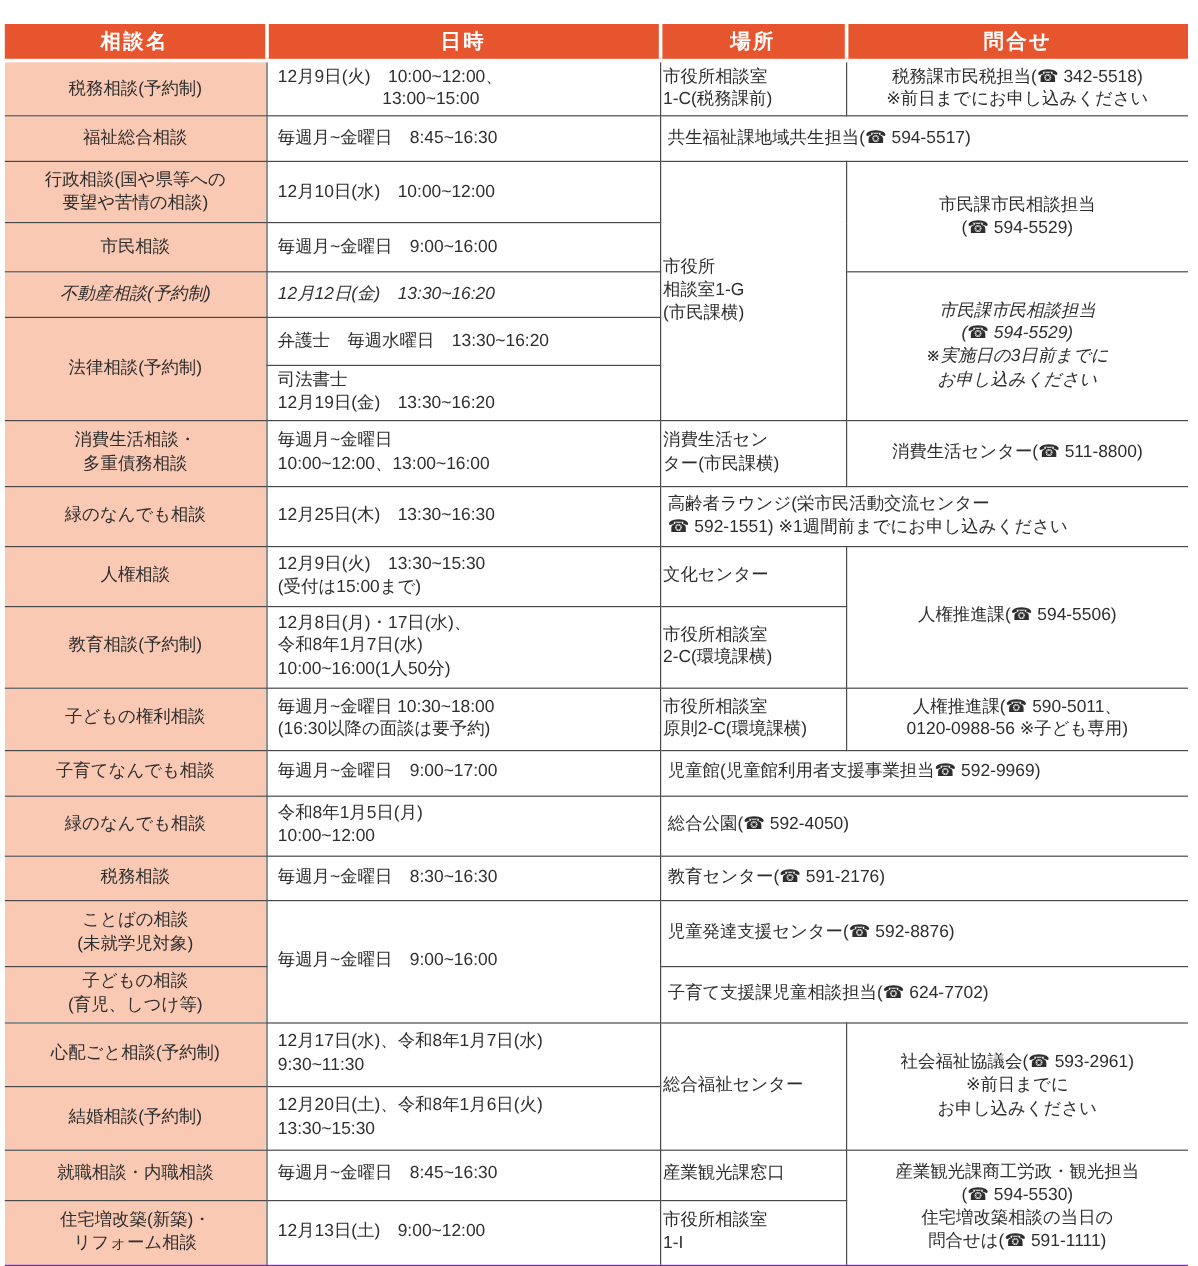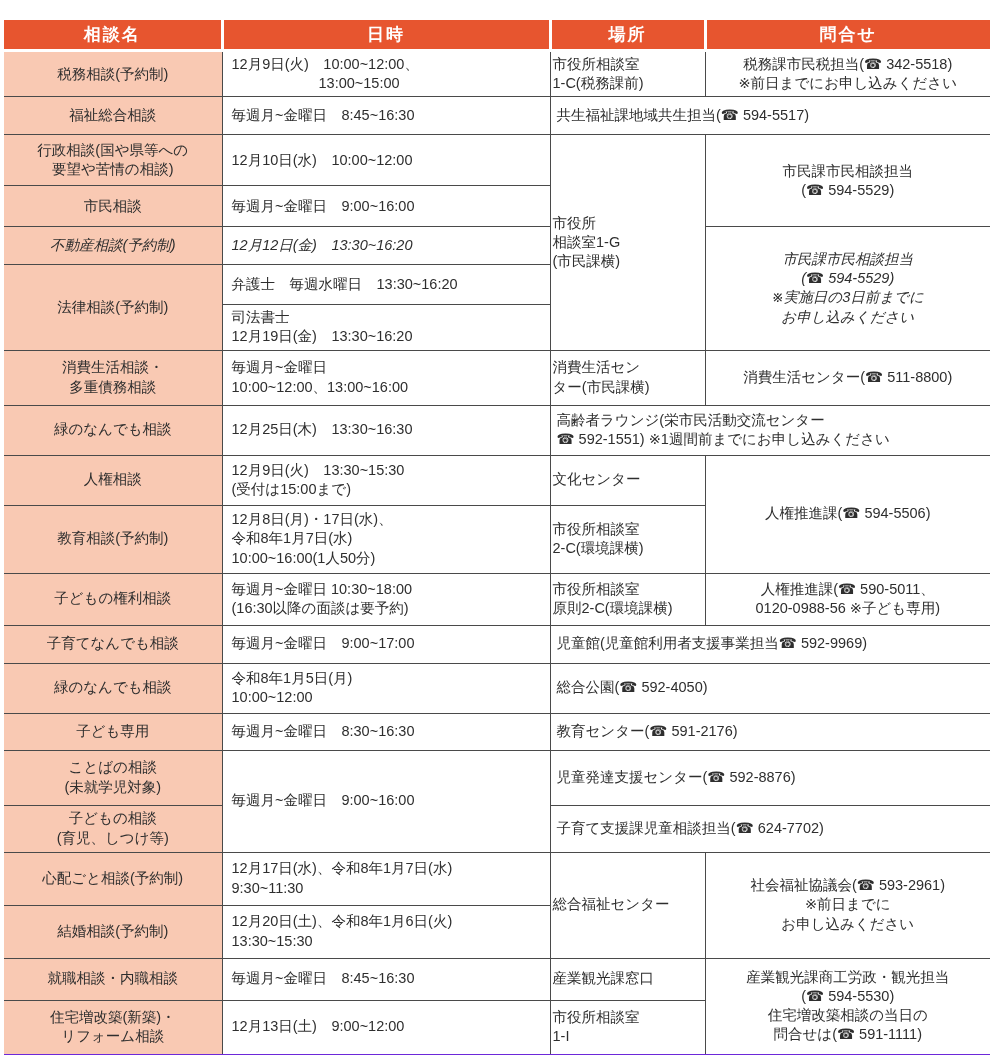--- a/index.html
+++ b/index.html
@@ -151,21 +151,21 @@
           <td class="time">毎週月~金曜日　9:00~17:00</td>
           <td class="span2" colspan="2">児童館(児童館利用者支援事業担当☎ 592-9969)</td>
         </tr>
         <tr style="height: 50px;">
           <td class="name">緑のなんでも相談</td>
           <td class="time">令和8年1月5日(月)
 10:00~12:00</td>
           <td class="span2" colspan="2">総合公園(☎ 592-4050)</td>
         </tr>
         <tr style="height: 37px;">
-          <td class="name">子ども専用</td>
+          <td class="name">税務相談</td>
           <td class="time">毎週月~金曜日　8:30~16:30</td>
           <td class="span2" colspan="2">教育センター(☎ 591-2176)</td>
         </tr>
         <tr style="height: 55px;">
           <td class="name">ことばの相談
 (未就学児対象)</td>
           <td class="time" rowspan="2">毎週月~金曜日　9:00~16:00</td>
           <td class="span2" colspan="2">児童発達支援センター(☎ 592-8876)</td>
         </tr>
         <tr style="height: 47px;">

